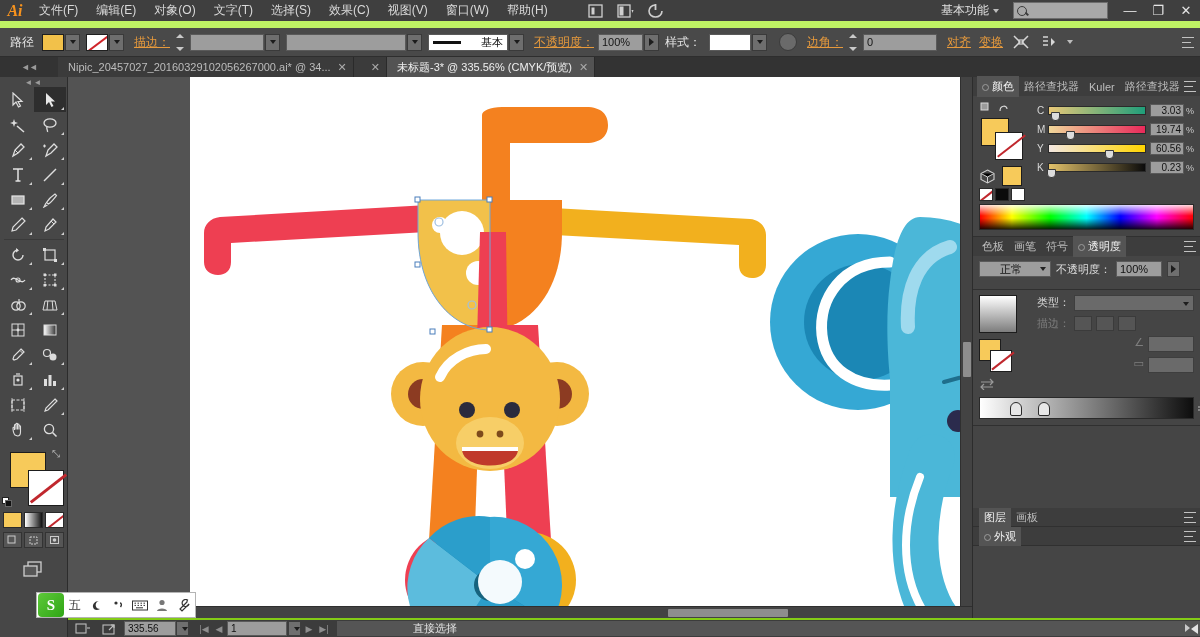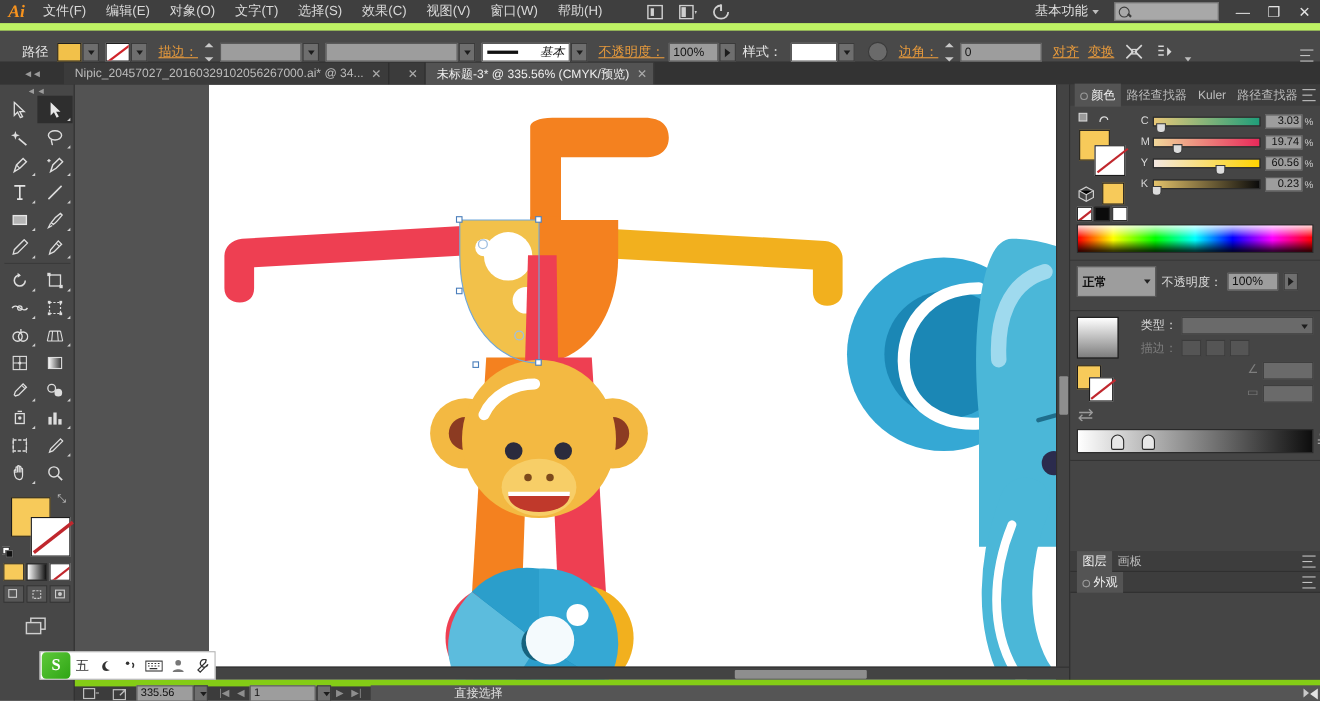--- a/index.html
+++ b/index.html
@@ -39,21 +39,21 @@
     display:flex;align-items:center;padding-left:3px;margin:0 8px;
   }
   .searchbox .mag { width:10px;height:10px;border:1.5px solid #3c3c3c;border-radius:50%; position:relative;}
   .searchbox .mag:after{content:"";position:absolute;width:4px;height:1.5px;background:#3c3c3c;transform:rotate(45deg);right:-3px;bottom:0;}
   .wbtn { width:28px;height:28px;display:flex;align-items:center;justify-content:center;color:#e4e4e4;font-size:13px;}
 
   
   .controlbar{
     position:absolute;left:0;top:28px;width:1200px;height:29px;
     background:#494949;border-bottom:1px solid #2e2e2e;
-    display:flex;align-items:flex-end;padding-left:20px;
+    display:flex;align-items:center;padding-left:10px;
   }
   .cb-label{font-size:12px;color:#e2e2e2;margin-right:8px;white-space:nowrap;}
   .cb-link{font-size:12px;color:#e79a3c;text-decoration:underline;margin:0 4px;white-space:nowrap;}
   .swatch-box{width:22px;height:17px;border:1px solid #1f1f1f;background:#f2c14a;}
   .swatch-none{width:22px;height:17px;border:1px solid #1f1f1f;background:#fff;position:relative;overflow:hidden;}
   .swatch-none:after{content:"";position:absolute;left:-4px;top:7px;width:32px;height:2px;background:#d0242a;transform:rotate(-37deg);}
   .dropbtn{width:15px;height:17px;background:#6e6e6e;border:1px solid #3a3a3a;display:flex;align-items:center;justify-content:center;margin-left:1px;}
   .dropbtn .caret{border-top-color:#1c1c1c;margin:0;}
   .stepper{width:12px;height:17px;display:flex;flex-direction:column;justify-content:space-between;margin:0 2px;}
   .stepper i{display:block;width:0;height:0;border-left:4px solid transparent;border-right:4px solid transparent;}
@@ -61,21 +61,21 @@
   .stepper i.dn{border-top:4px solid #c9c9c9;}
   .field{height:17px;background:#9d9d9d;border:1px solid #5a5a5a;color:#151515;font-size:11px;padding:0 3px;display:flex;align-items:center;}
   .field.wide{width:74px;}
   .field.mid{width:120px;}
   .field.sm{width:42px;}
   .field.num{width:45px;justify-content:flex-start;}
   .field.white{background:#fff;}
   .combo{display:flex;align-items:center;margin-right:6px;}
   .strokepreview{width:80px;height:17px;background:#fff;border:1px solid #5a5a5a;display:flex;align-items:center;padding:0 4px;}
   .strokepreview .ln{flex:1;height:3px;background:#111;}
-  .strokepreview .tx{font-size:11px;color:#111;margin-left:20px;font-style:italic;}
+  .strokepreview .tx{font-size:11px;color:#111;margin-left:20px;}
   .circbtn{width:18px;height:18px;border-radius:50%;background:#6a6a6a;border:1px solid #3b3b3b;margin:0 6px;}
   .cb-icon{width:22px;height:18px;display:flex;align-items:center;justify-content:center;color:#d6d6d6;margin:0 3px;}
   .cb-right{margin-left:auto;margin-right:6px;display:flex;align-items:center;}
 
   
   .tabbar{
     position:absolute;left:0;top:57px;width:1200px;height:20px;
     background:#333;display:flex;align-items:flex-end;
   }
   .tb-arrows{width:58px;height:20px;display:flex;align-items:center;justify-content:center;color:#9a9a9a;font-size:9px;letter-spacing:-1px;}
@@ -170,21 +170,21 @@
   .sw.none:after{content:"";position:absolute;left:-3px;top:5px;width:22px;height:2px;background:#c0272d;transform:rotate(-38deg);}
   .sw.blk{background:#0b0b0b;}
   .sw.wht{background:#fff;}
   .spectrum{height:26px;margin-top:3px;border:1px solid #2a2a2a;
     background:linear-gradient(90deg,#ff0000,#ffff00 15%,#00ff00 33%,#00ffff 50%,#0000ff 66%,#ff00ff 83%,#ff0000);
     position:relative;}
   .spectrum:before{content:"";position:absolute;inset:0;background:linear-gradient(180deg,rgba(255,255,255,.85),rgba(255,255,255,0) 45%,rgba(0,0,0,0) 55%,rgba(0,0,0,.85));}
 
   
   .tp-row{display:flex;align-items:center;gap:5px;margin-bottom:6px;}
-  .tp-select{width:72px;height:28px;background:#9d9d9d;border:1px solid #5a5a5a;color:#111;font-size:11px;display:flex;align-items:center;padding-left:4px;position:relative;font-weight:bold;}
+  .tp-select{width:72px;height:16px;background:#9d9d9d;border:1px solid #5a5a5a;color:#111;font-size:11px;display:flex;align-items:center;padding-left:20px;position:relative;}
   .tp-select .caret{position:absolute;right:4px;border-top-color:#222;}
   .tp-lbl{font-size:11px;color:#dcdcdc;white-space:nowrap;}
   .tp-opa{width:46px;height:16px;background:#9d9d9d;border:1px solid #5a5a5a;color:#111;font-size:11px;display:flex;align-items:center;padding-left:3px;}
   .tp-arrow{width:13px;height:16px;background:#6f6f6f;border:1px solid #3d3d3d;display:flex;align-items:center;justify-content:center;}
   .tp-arrow i{width:0;height:0;border-top:4px solid transparent;border-bottom:4px solid transparent;border-left:5px solid #1d1d1d;}
   .tp-main{display:flex;gap:6px;align-items:flex-start;}
   .tp-thumb{width:56px;height:48px;background:#fff;border:1px solid #1d1d1d;position:relative;overflow:hidden;}
   .tp-thumb .q{position:absolute;left:0;bottom:0;width:56px;height:48px;background:#f2b749;border-radius:60% 0 0 0;}
   .tp-mask{width:56px;height:48px;background:#5a5a5a;border:1px solid #2a2a2a;display:flex;align-items:center;justify-content:center;}
   .noentry{width:26px;height:26px;border:3px solid #ddd;border-radius:50%;position:relative;}
@@ -215,21 +215,21 @@
   .gd-stop{position:absolute;top:4px;width:12px;height:14px;background:#e7e7e7;border:1px solid #2a2a2a;border-radius:6px 6px 2px 2px;}
   .gd-sidebtn{position:absolute;right:-16px;top:2px;width:13px;height:16px;color:#c2c2c2;}
 
   
   .pstub{height:19px;background:#3d3d3d;display:flex;align-items:center;padding-left:6px;border-bottom:1px solid #303030;position:relative;}
   .pstub .ptab{padding:2px 5px;}
 
   
   .statusbar{
     position:absolute;left:68px;bottom:0;width:1132px;height:19px;background:#3c3c3c;
-    display:flex;align-items:center;border-top:6px solid #84cc16;
+    display:flex;align-items:center;border-top:2px solid #84cc16;
   }
   .sb-ic{width:22px;height:15px;display:flex;align-items:center;justify-content:center;color:#bdbdbd;margin-left:4px;}
   .sb-zoom{width:52px;height:15px;background:#9d9d9d;border:1px solid #5a5a5a;color:#111;font-size:10px;display:flex;align-items:center;padding-left:3px;margin-left:4px;}
   .sb-drop{width:13px;height:15px;background:#6f6f6f;border:1px solid #3d3d3d;display:flex;align-items:center;justify-content:center;}
   .sb-nav{display:flex;align-items:center;gap:1px;margin-left:8px;}
   .nav-b{width:14px;height:15px;display:flex;align-items:center;justify-content:center;color:#8e8e8e;font-size:9px;}
   .sb-page{width:60px;height:15px;background:#9d9d9d;border:1px solid #5a5a5a;color:#111;font-size:10px;display:flex;align-items:center;padding-left:3px;}
   .sb-status-wrap{flex:1;display:flex;align-items:center;background:#555;height:15px;margin:0 0 0 6px;}
   .sb-status-txt{margin-left:76px;font-size:11px;color:#e2e2e2;}
   .sb-tri{margin-left:auto;display:flex;gap:1px;padding-right:2px;}
@@ -835,20 +835,31 @@
         <div class="swatchrow">
           <span class="sw none"></span>
           <span class="sw blk"></span>
           <span class="sw wht"></span>
         </div>
         <div class="spectrum"></div>
       </div>
     </div>
 
     <div class="panel">
+      <div class="ptabs">
+        <div class="ptab">色板</div>
+        <div class="ptab">画笔</div>
+        <div class="ptab">符号</div>
+        <div class="ptab active"><span class="dot"></span><span>透明度</span></div>
+        <div class="pmenu">
+            <i></i>
+            <i></i>
+            <i></i>
+          </div>
+      </div>
       <div class="pbody">
         <div class="tp-row">
           <div class="tp-select">
             <span>正常</span>
             <span class="caret"></span>
           </div>
           <span class="tp-lbl">不透明度：</span>
           <div class="tp-opa">100%</div>
           <div class="tp-arrow">
               <i></i>

